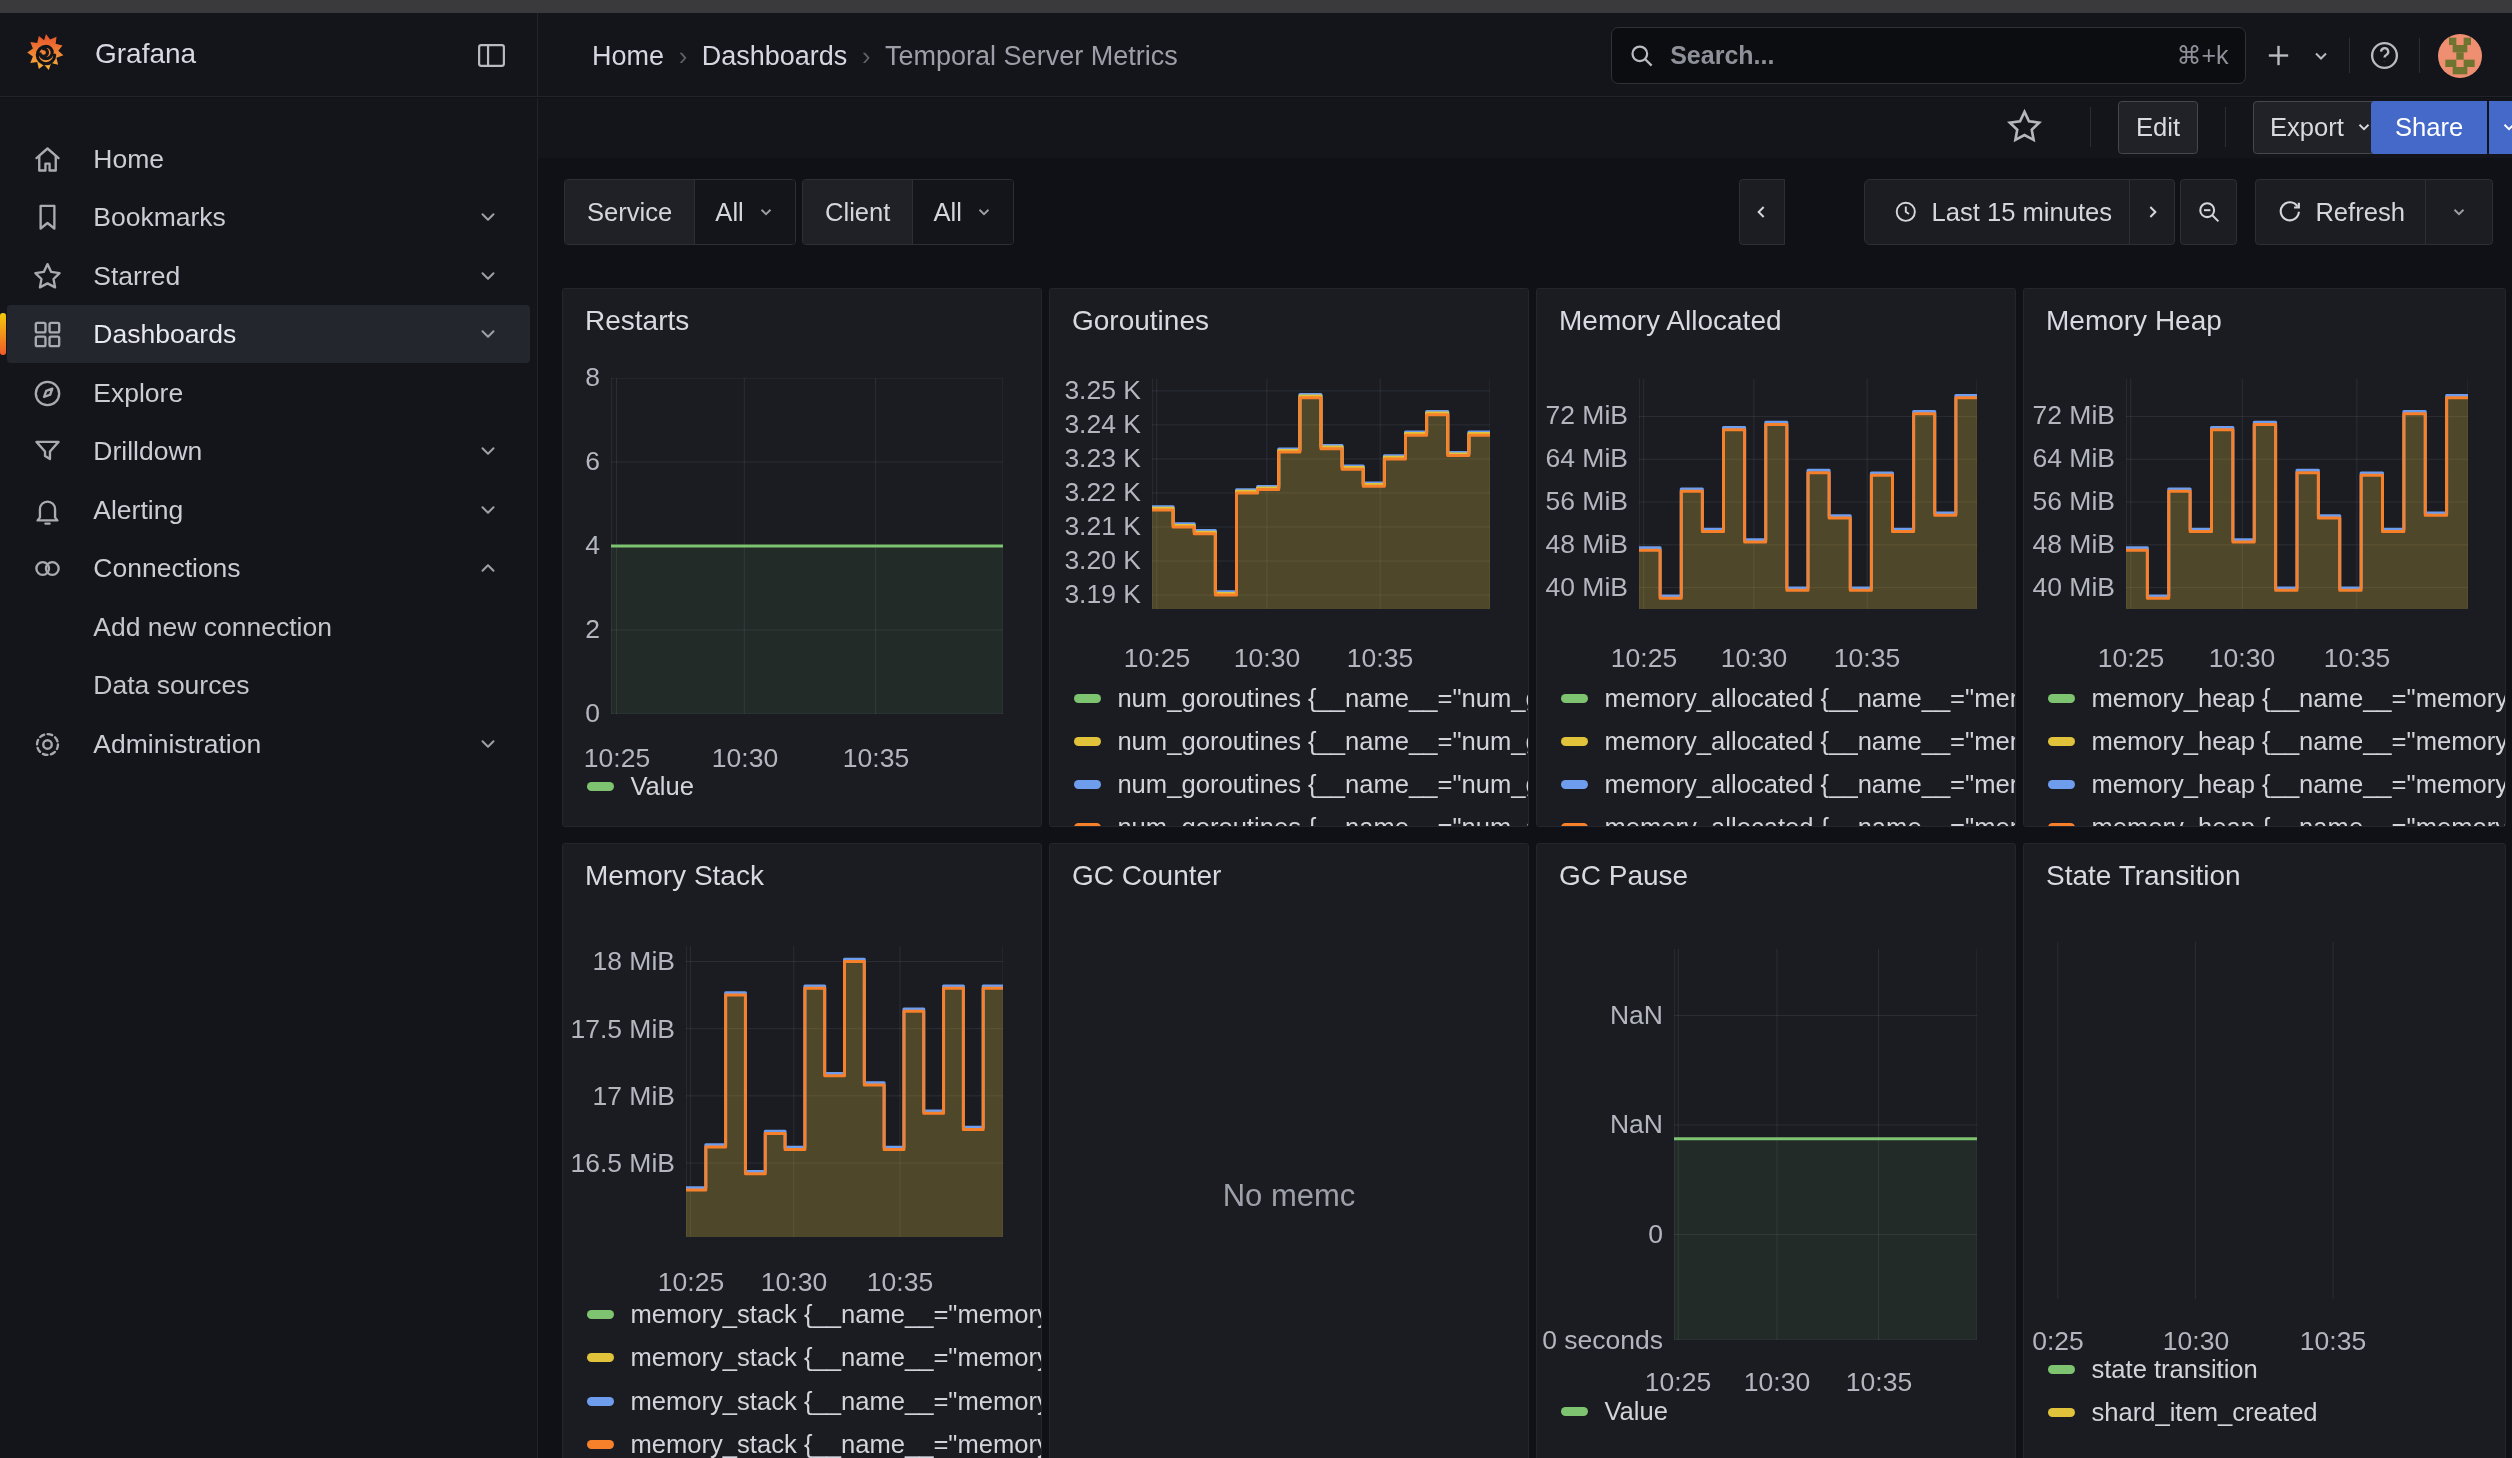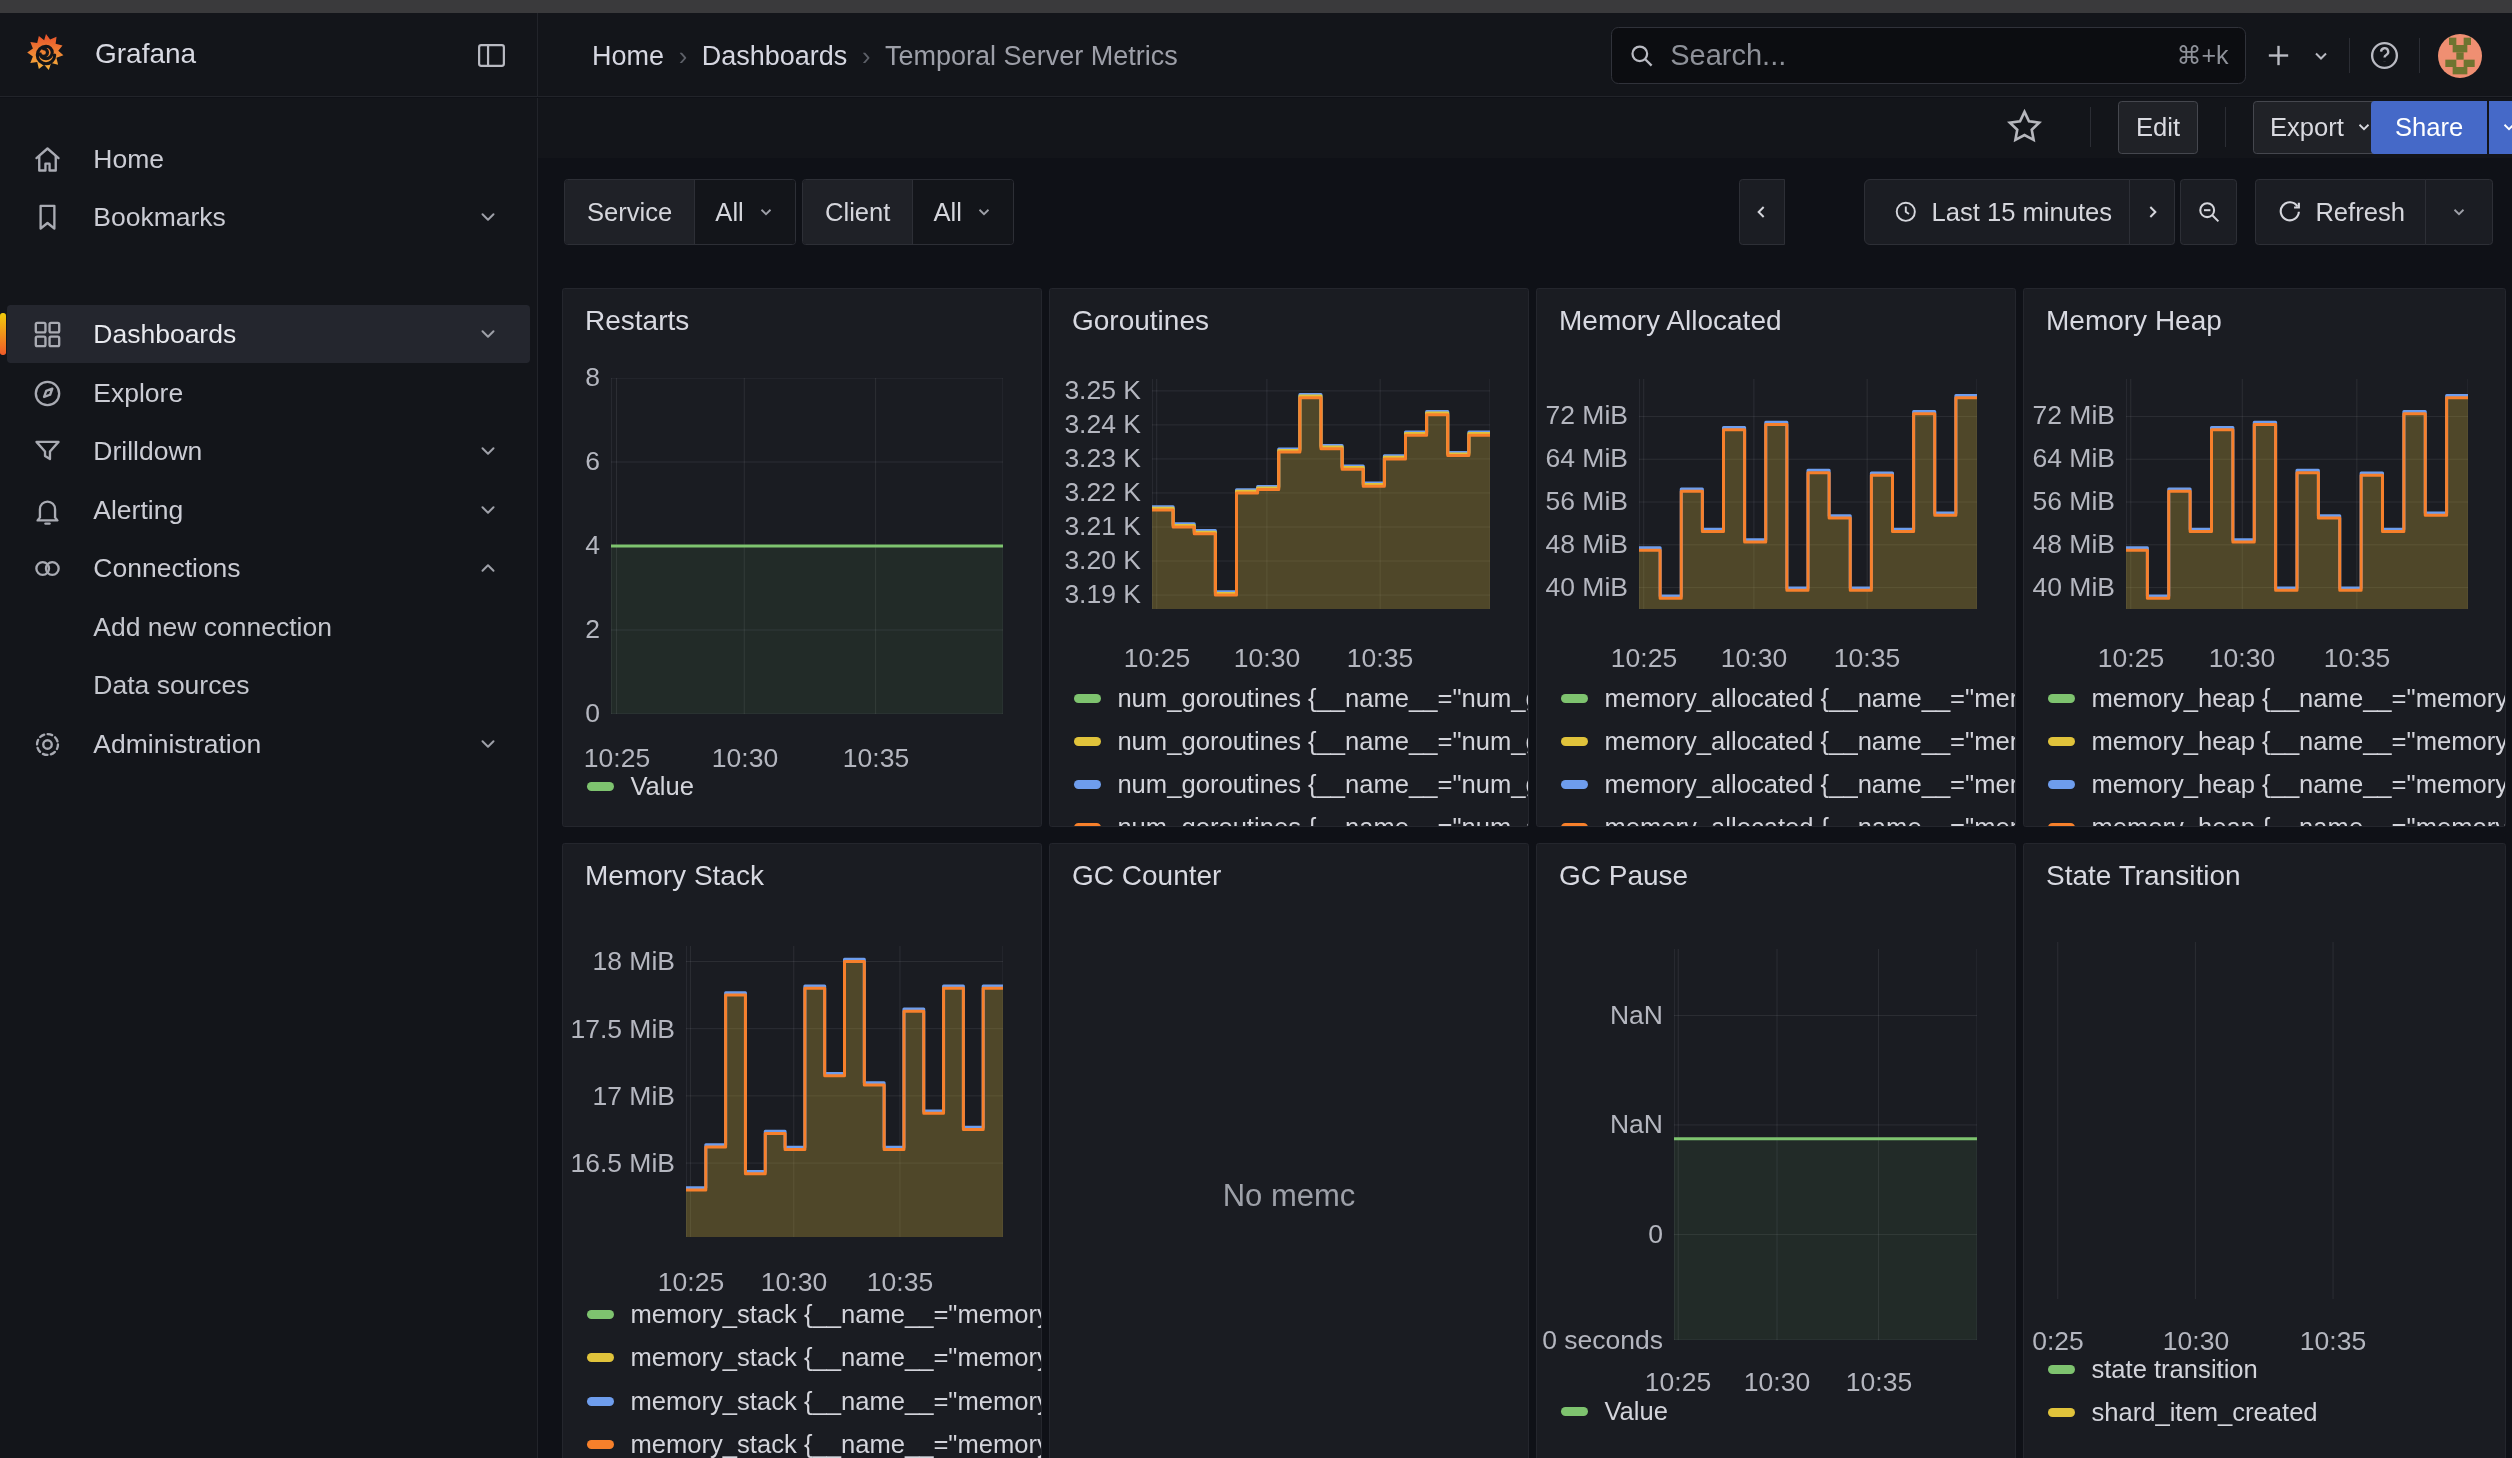--- a/index.html
+++ b/index.html
@@ -14,22 +14,22 @@
   #brand-label { position:absolute; left:95px; top:25.6px; font-size:28px; color:#d8d9e2; font-weight:500; }
   #logo { position:absolute; left:24px; top:20px; width:44px; height:44px; }
   #dock-toggle { position:absolute; left:475px; top:26.5px; width:33px; height:33px; color:#b9bac2; cursor:pointer; }
   #breadcrumb { position:absolute; left:592px; top:27px; height:33px; display:flex; align-items:center; gap:14.6px;
     font-size:27px; }
   .crumb { color:#d5d6e0; cursor:pointer; }
   .crumb.current { color:#9d9fa8; cursor:default; }
   .crumb-sep { color:#5d6068; font-size:25.6px; }
   #searchbox { position:absolute; left:1611px; top:14.6px; width:635px; height:57px; background:#0c0d11;
     border:0.9px solid #30323a; border-radius:7.3px; display:flex; align-items:center; padding:0 16.4px; gap:12.8px; }
-  #searchbox input { flex:1; background:transparent; border:0; outline:0; color:#f0abfc; font-size:29px;
-    font-family:"Liberation Sans",sans-serif; }
+  #searchbox input { flex:1; background:transparent; border:0; outline:0; color:#f0abfc; font-size:25px;
+    font-family:"Liberation Sans",sans-serif;font-weight:bold; }
   #searchbox input::placeholder { color:#8e9199; }
   #search-shortcut { color:#8e9199; font-size:25px; }
   .navicon { color:#b9bac2; }
   #nav-right { position:absolute; left:2264px; top:14.6px; height:57px; display:flex; align-items:center; gap:18px; }
   .nav-vsep { width:0.9px; height:35px; background:#2b2d34; }
   #avatar { width:44px; height:44px; border-radius:50%; overflow:hidden; }
   
   .side-item { position:absolute; left:7.3px; width:523px; height:58px; border-radius:3.7px; display:flex;
     align-items:center; cursor:pointer; }
   .side-item.active { background:#24262e; }
@@ -166,20 +166,29 @@
     </div>
     <div class="side-item" style="top:90px">
       <span class="side-ic"><svg viewBox="0 0 24 24" stroke="currentColor" stroke-width="1.7" fill="none" stroke-linejoin="round" stroke-linecap="round">
           <path d="M7 3.5h10V20l-5-4-5 4z" fill="none"></path>
         </svg></span>
       <span class="side-label">Bookmarks</span>
       <span class="side-chev"><svg viewBox="0 0 24 24" stroke="currentColor" stroke-width="2.2" fill="none" stroke-linejoin="round" stroke-linecap="round">
           <polyline points="6,9 12,15 18,9" fill="none"></polyline>
         </svg></span>
     </div>
+    <div class="side-item" style="top:149px">
+      <span class="side-ic"><svg viewBox="0 0 24 24" stroke="currentColor" stroke-width="1.7" fill="none" stroke-linejoin="round" stroke-linecap="round">
+          <polygon points="12,3 14.7,8.7 20.8,9.5 16.4,13.8 17.5,19.9 12,17 6.5,19.9 7.6,13.8 3.2,9.5 9.3,8.7" fill="none"></polygon>
+        </svg></span>
+      <span class="side-label">Starred</span>
+      <span class="side-chev"><svg viewBox="0 0 24 24" stroke="currentColor" stroke-width="2.2" fill="none" stroke-linejoin="round" stroke-linecap="round">
+          <polyline points="6,9 12,15 18,9" fill="none"></polyline>
+        </svg></span>
+    </div>
     <div class="side-item active" style="top:207px">
       <span class="active-bar"></span>
       <span class="side-ic"><svg viewBox="0 0 24 24" stroke="currentColor" stroke-width="1.7" fill="none" stroke-linejoin="round" stroke-linecap="round">
           <rect x="3.5" y="3.5" width="7" height="7" rx="1" fill="none"></rect>
           <rect x="13.5" y="3.5" width="7" height="7" rx="1" fill="none"></rect>
           <rect x="3.5" y="13.5" width="7" height="7" rx="1" fill="none"></rect>
           <rect x="13.5" y="13.5" width="7" height="7" rx="1" fill="none"></rect>
         </svg></span>
       <span class="side-label">Dashboards</span>
       <span class="side-chev"><svg viewBox="0 0 24 24" stroke="currentColor" stroke-width="2.2" fill="none" stroke-linejoin="round" stroke-linecap="round">

